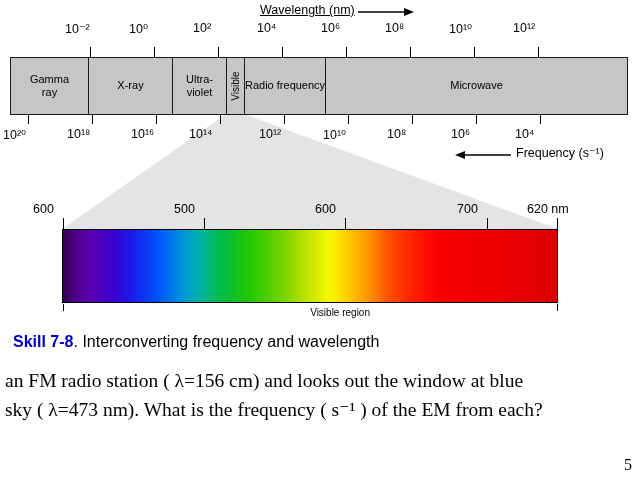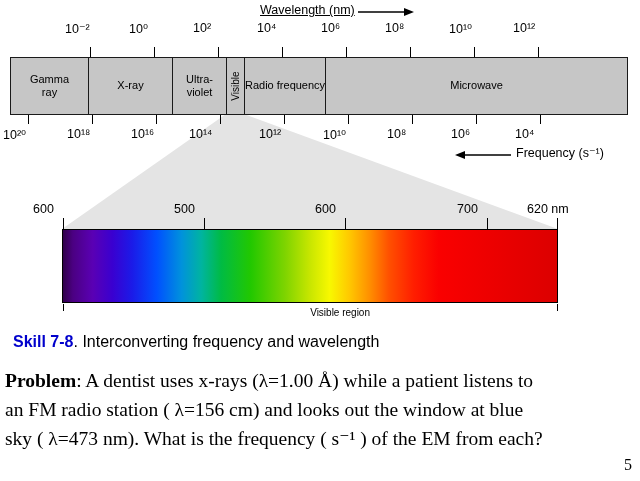--- a/index.html
+++ b/index.html
@@ -147,20 +147,19 @@
     <span class="tm tm-end" style="left:557px"></span>
     <span class="bar-caption">Visible region</span>
 
   </div>
 
   <div class="skill-line">
     <span class="skill-label">Skill 7-8</span><span>. Interconverting frequency and wavelength</span>
   </div>
 
   <div class="problem">
-    <div><b class="problem-label">Problem</b><span>: A dentist uses x-rays (λ=1.00 Å) while a patient listens to</span></div>
     <div><span>an FM radio station ( λ=156 cm) and looks out the window at blue</span></div>
     <div><span>sky ( λ=473 nm). What is the frequency ( s⁻¹ ) of the EM from each?</span></div>
   </div>
 
   <div class="page-number">5</div>
 
 </div>
 
 </body></html>

